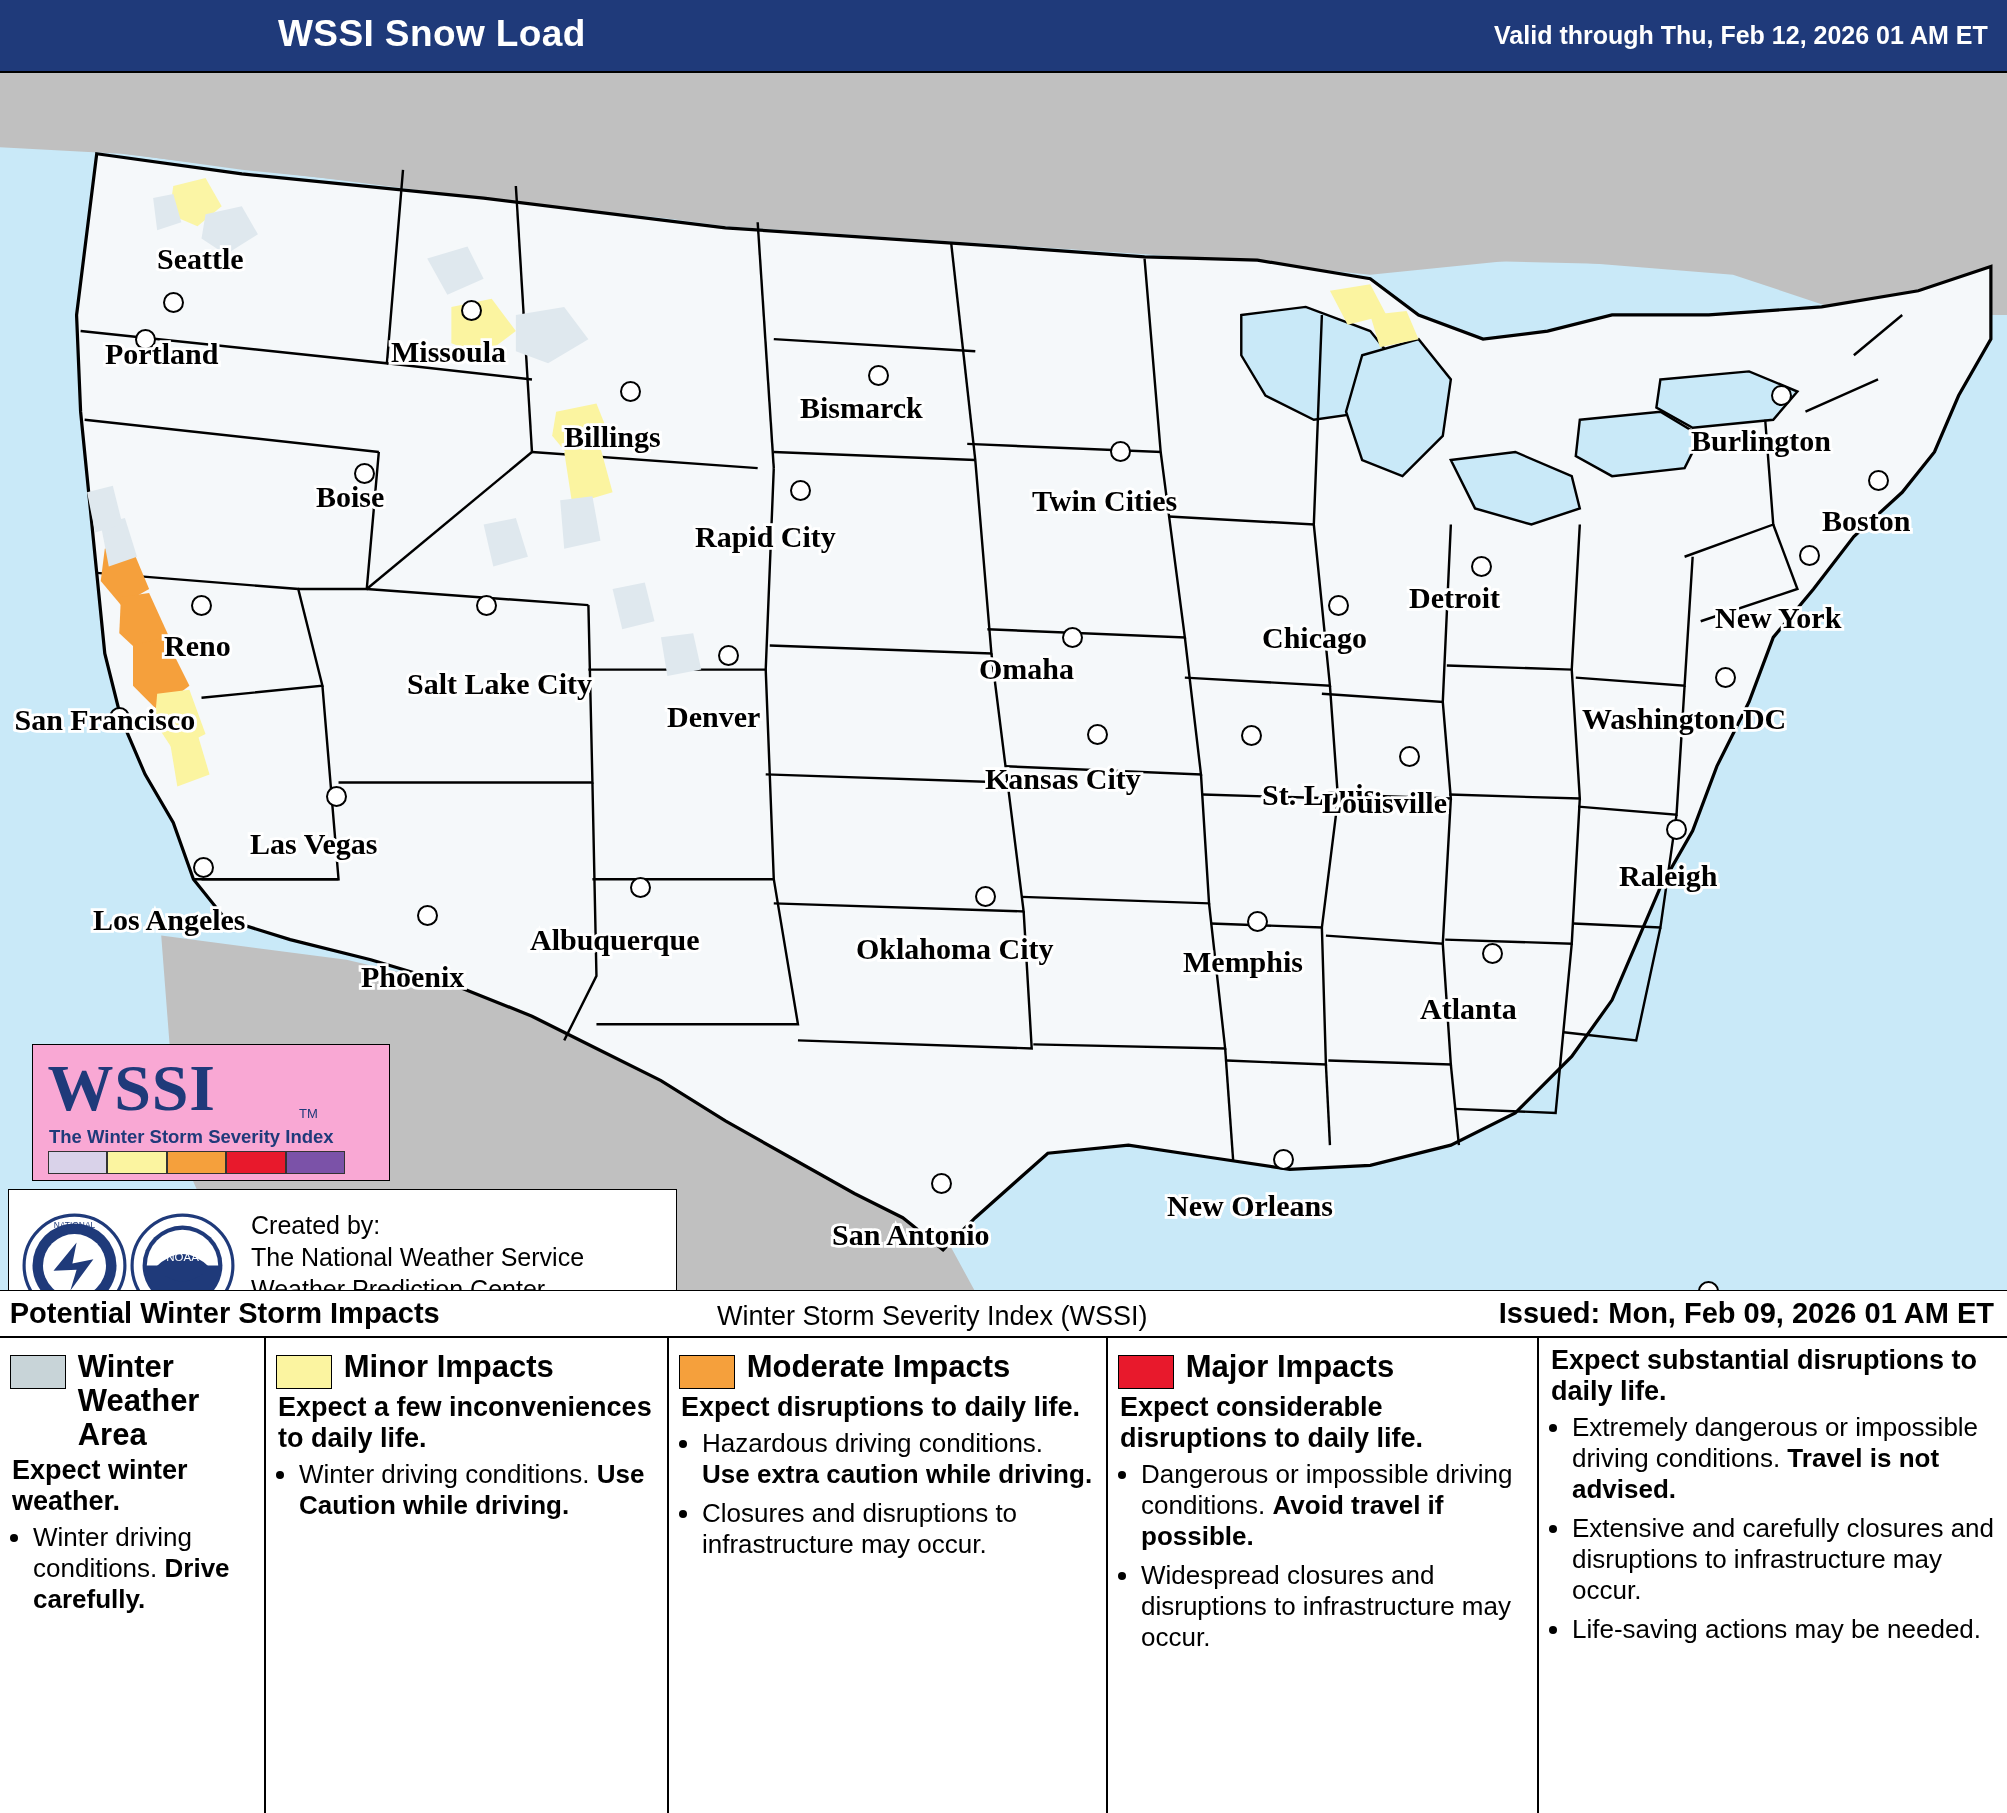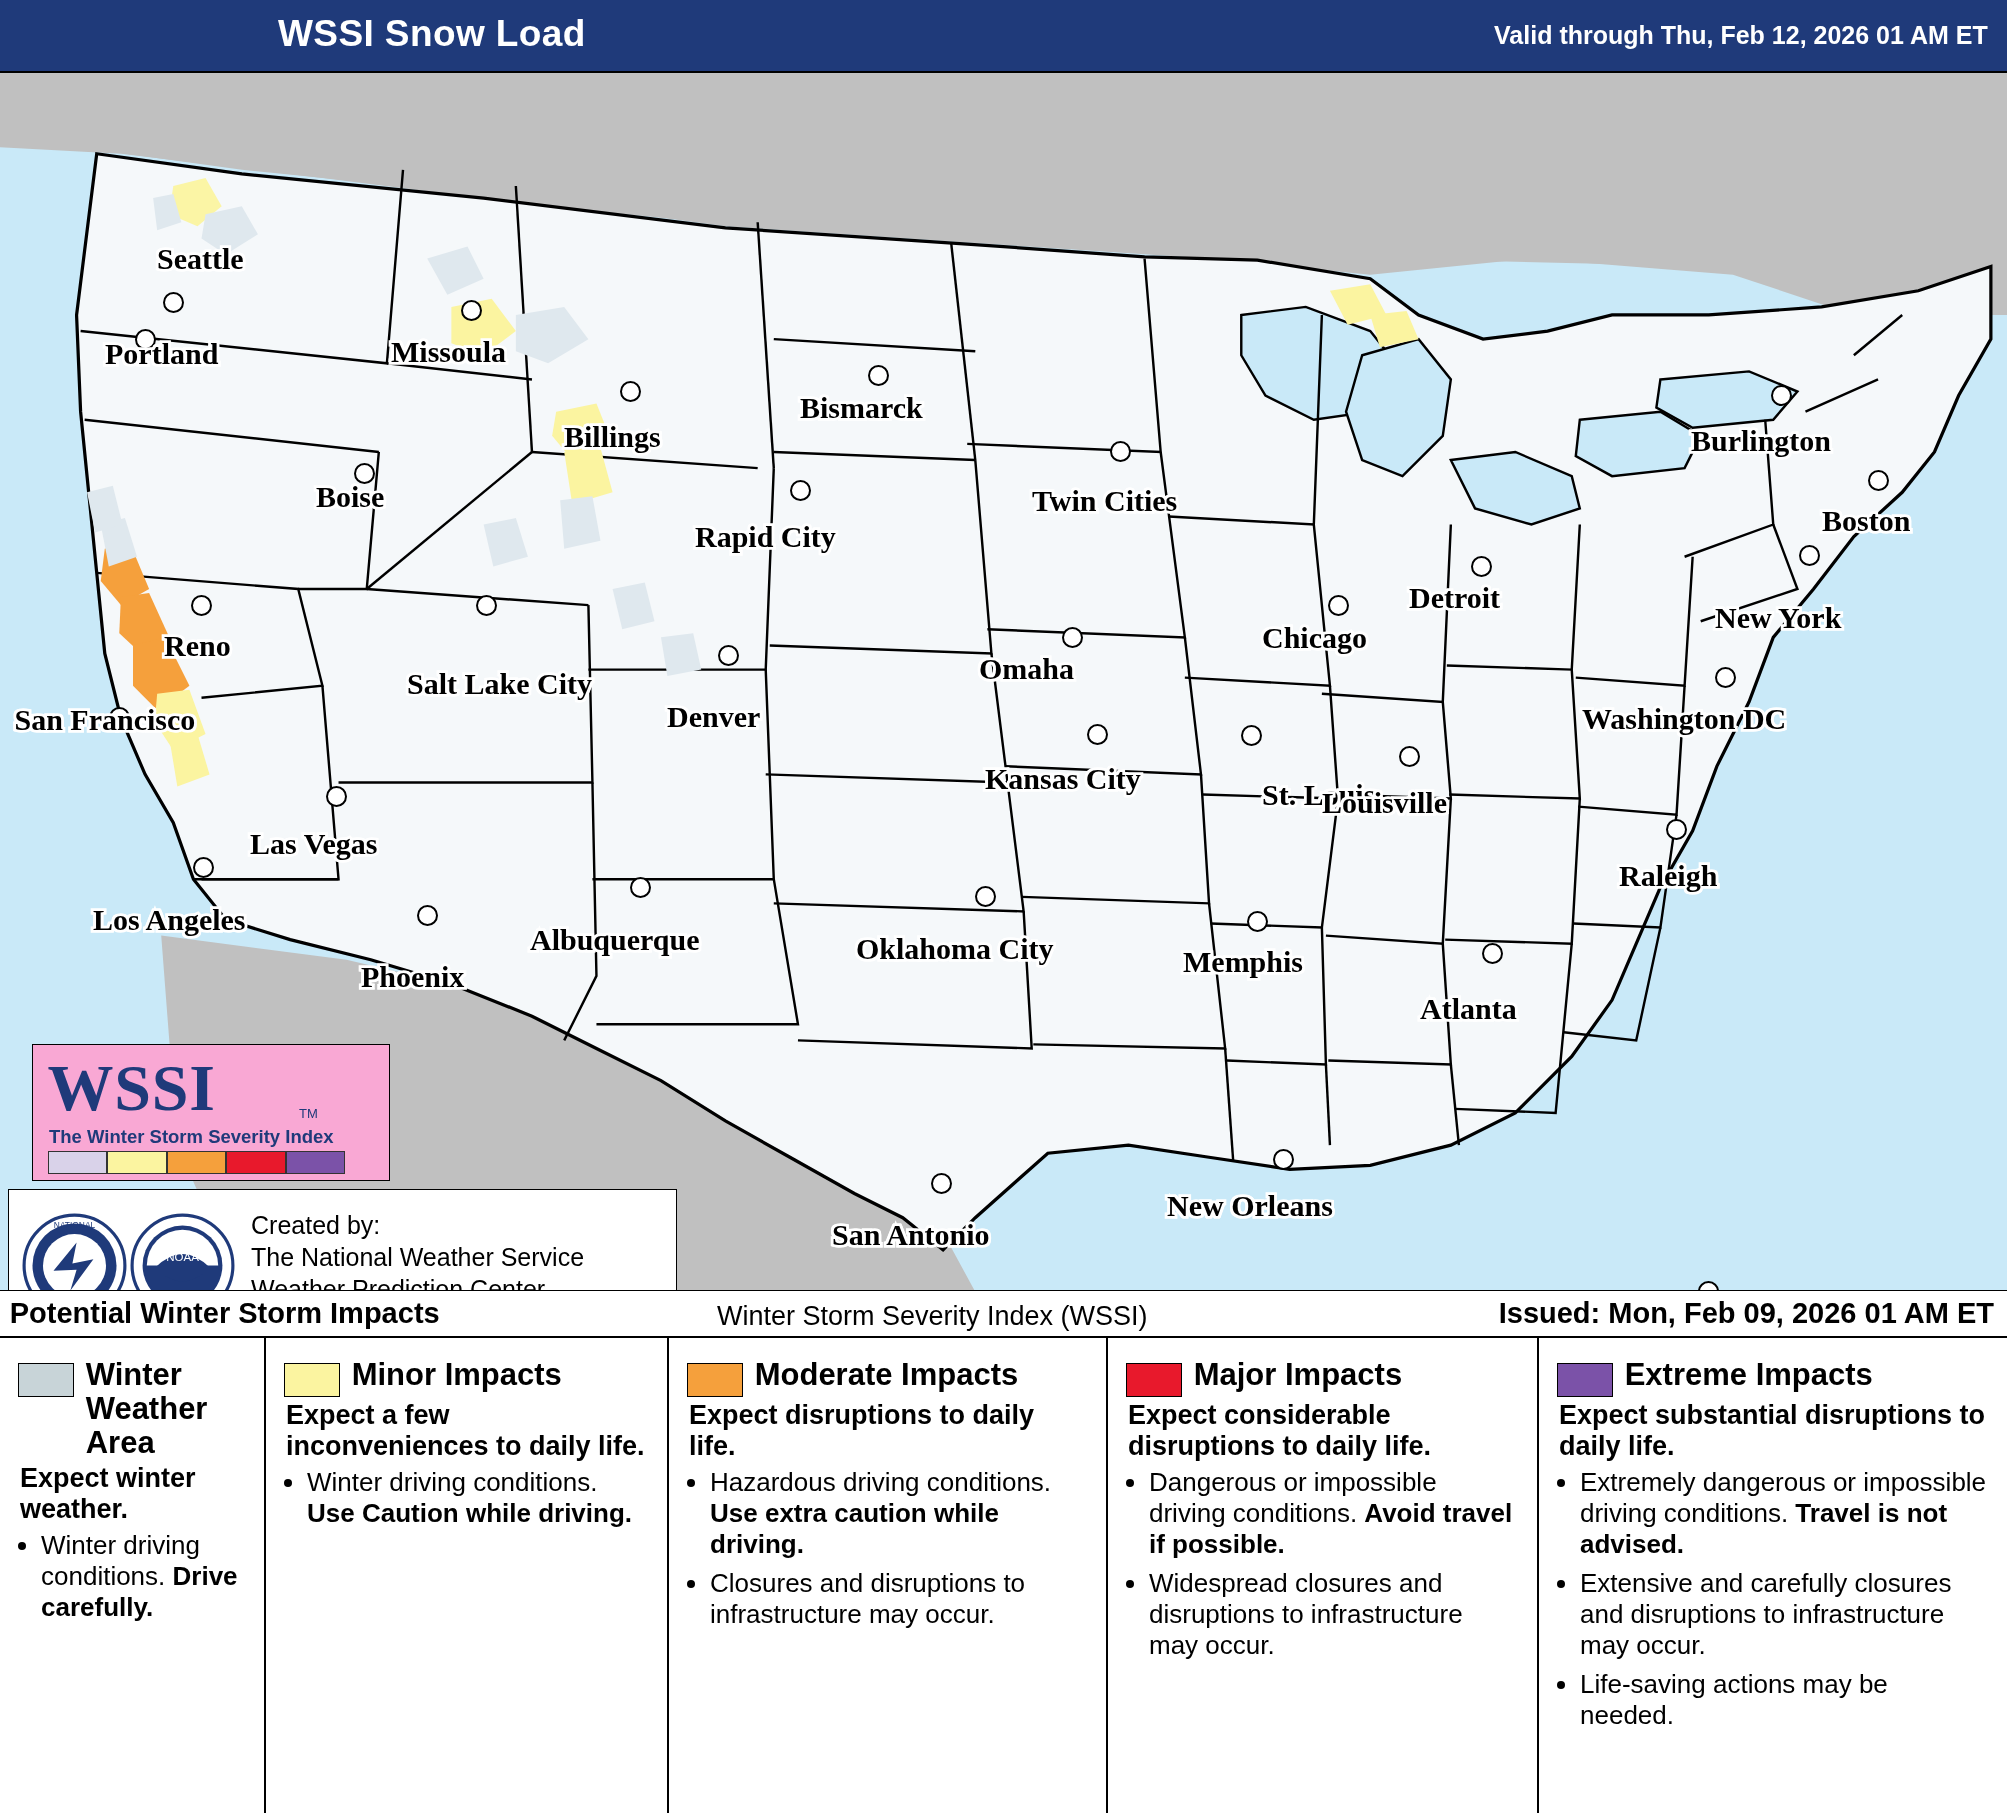--- a/index.html
+++ b/index.html
@@ -94,21 +94,21 @@
   
   .legend{
     position:absolute;left:0;top:1338px;width:2007px;height:476px;
     display:flex;
     background:#ffffff;
   }
   .legcol{
     position:relative;
     box-sizing:border-box;
     border-right:2.4px solid #000;
-    padding:12px;
+    padding:4px;
   }
   .legcol:last-child{border-right:none;}
   .legcol .head{
     display:flex;align-items:flex-start;gap:11.3px;padding:8px 6.4px 0 6.4px;
   }
   .legcol .chip{
     width:56px;height:34px;border:1.6px solid #000;box-sizing:border-box;flex:0 0 auto;margin-top:4.8px;
   }
   .legcol .headtxt{
     font-size:31px;font-weight:bold;color:#000;line-height:34px;
@@ -384,24 +384,20 @@
           <div class="chip" style="background: rgb(232, 25, 44);"></div>
           <div class="headtxt">Major Impacts</div>
         </div>
         <div class="lead">Expect considerable disruptions to daily life.</div>
         <ul>
           <li>Dangerous or impossible driving conditions. <b>Avoid travel if possible.</b></li>
           <li>Widespread closures and disruptions to infrastructure may occur.</li>
         </ul>
       </div>
       <div class="legcol" style="width: 468px;">
-        <div class="head">
-          <div class="chip" style="background: rgb(123, 82, 168);"></div>
-          <div class="headtxt">Extreme Impacts</div>
-        </div>
         <div class="lead">Expect substantial disruptions to daily life.</div>
         <ul>
           <li>Extremely dangerous or impossible driving conditions. <b>Travel is not advised.</b></li>
           <li>Extensive and carefully closures and disruptions to infrastructure may occur.</li>
           <li>Life-saving actions may be needed.</li>
         </ul>
       </div>
     </div>
 
 </div>

